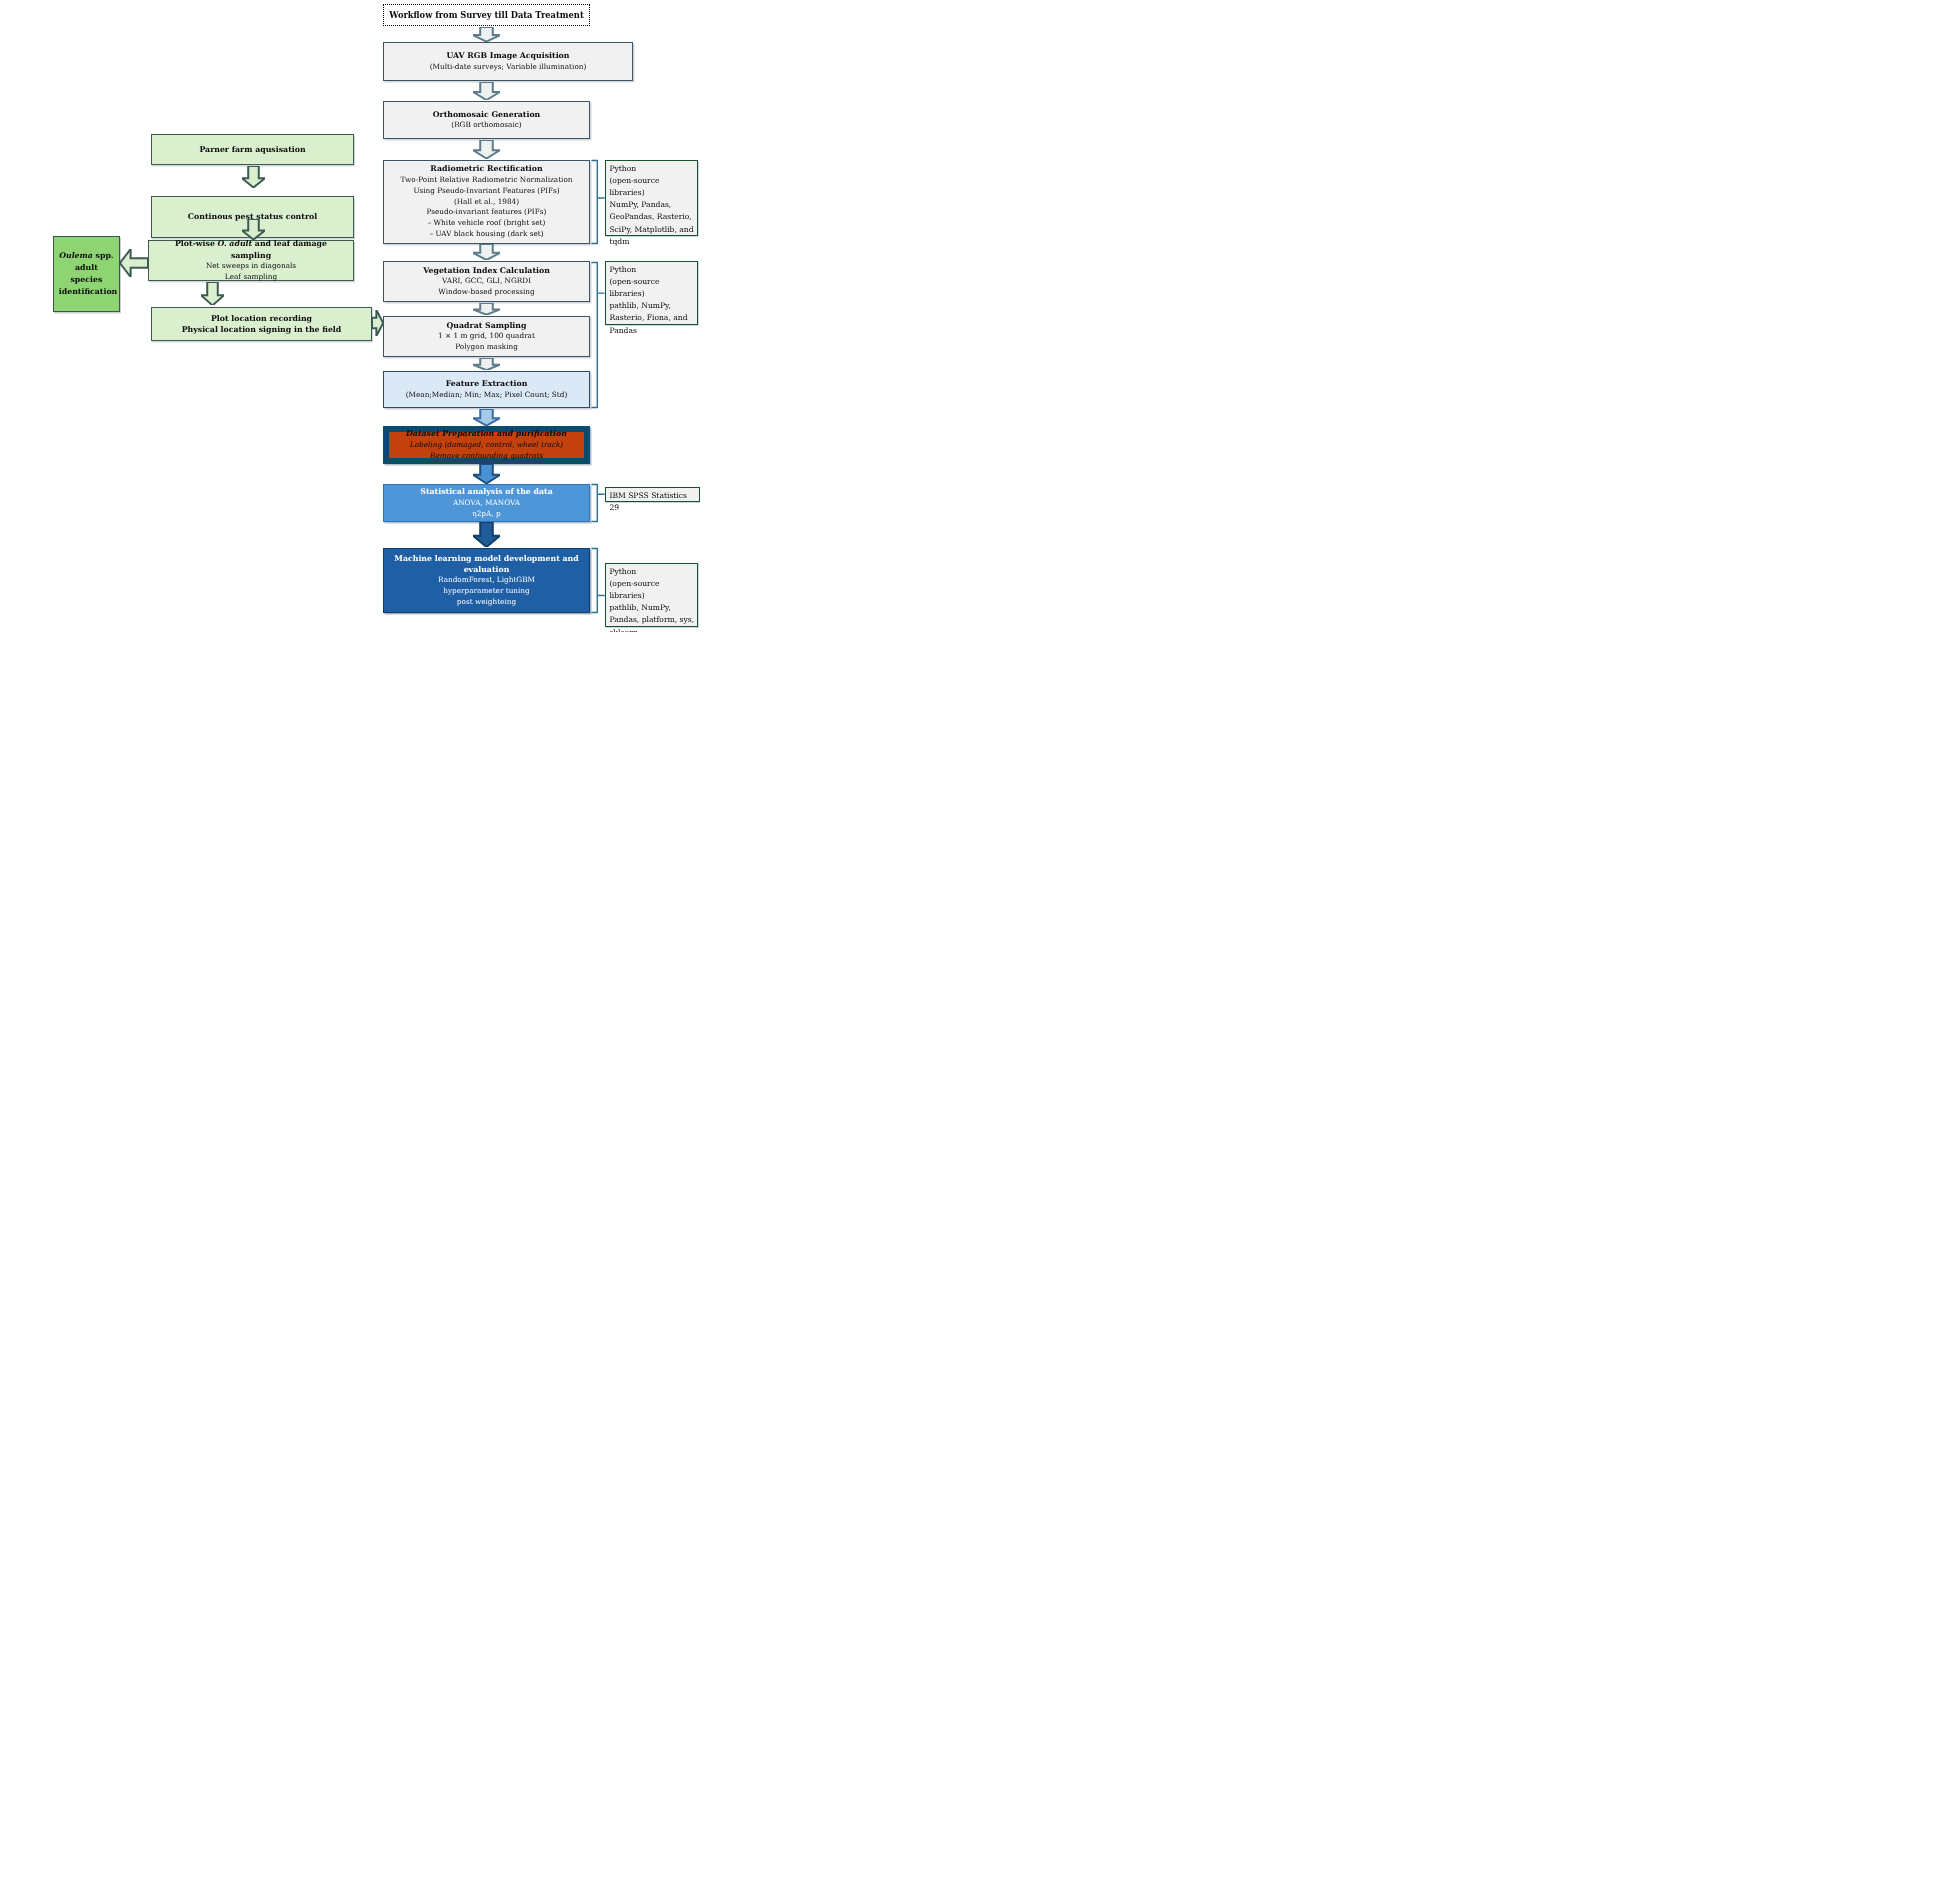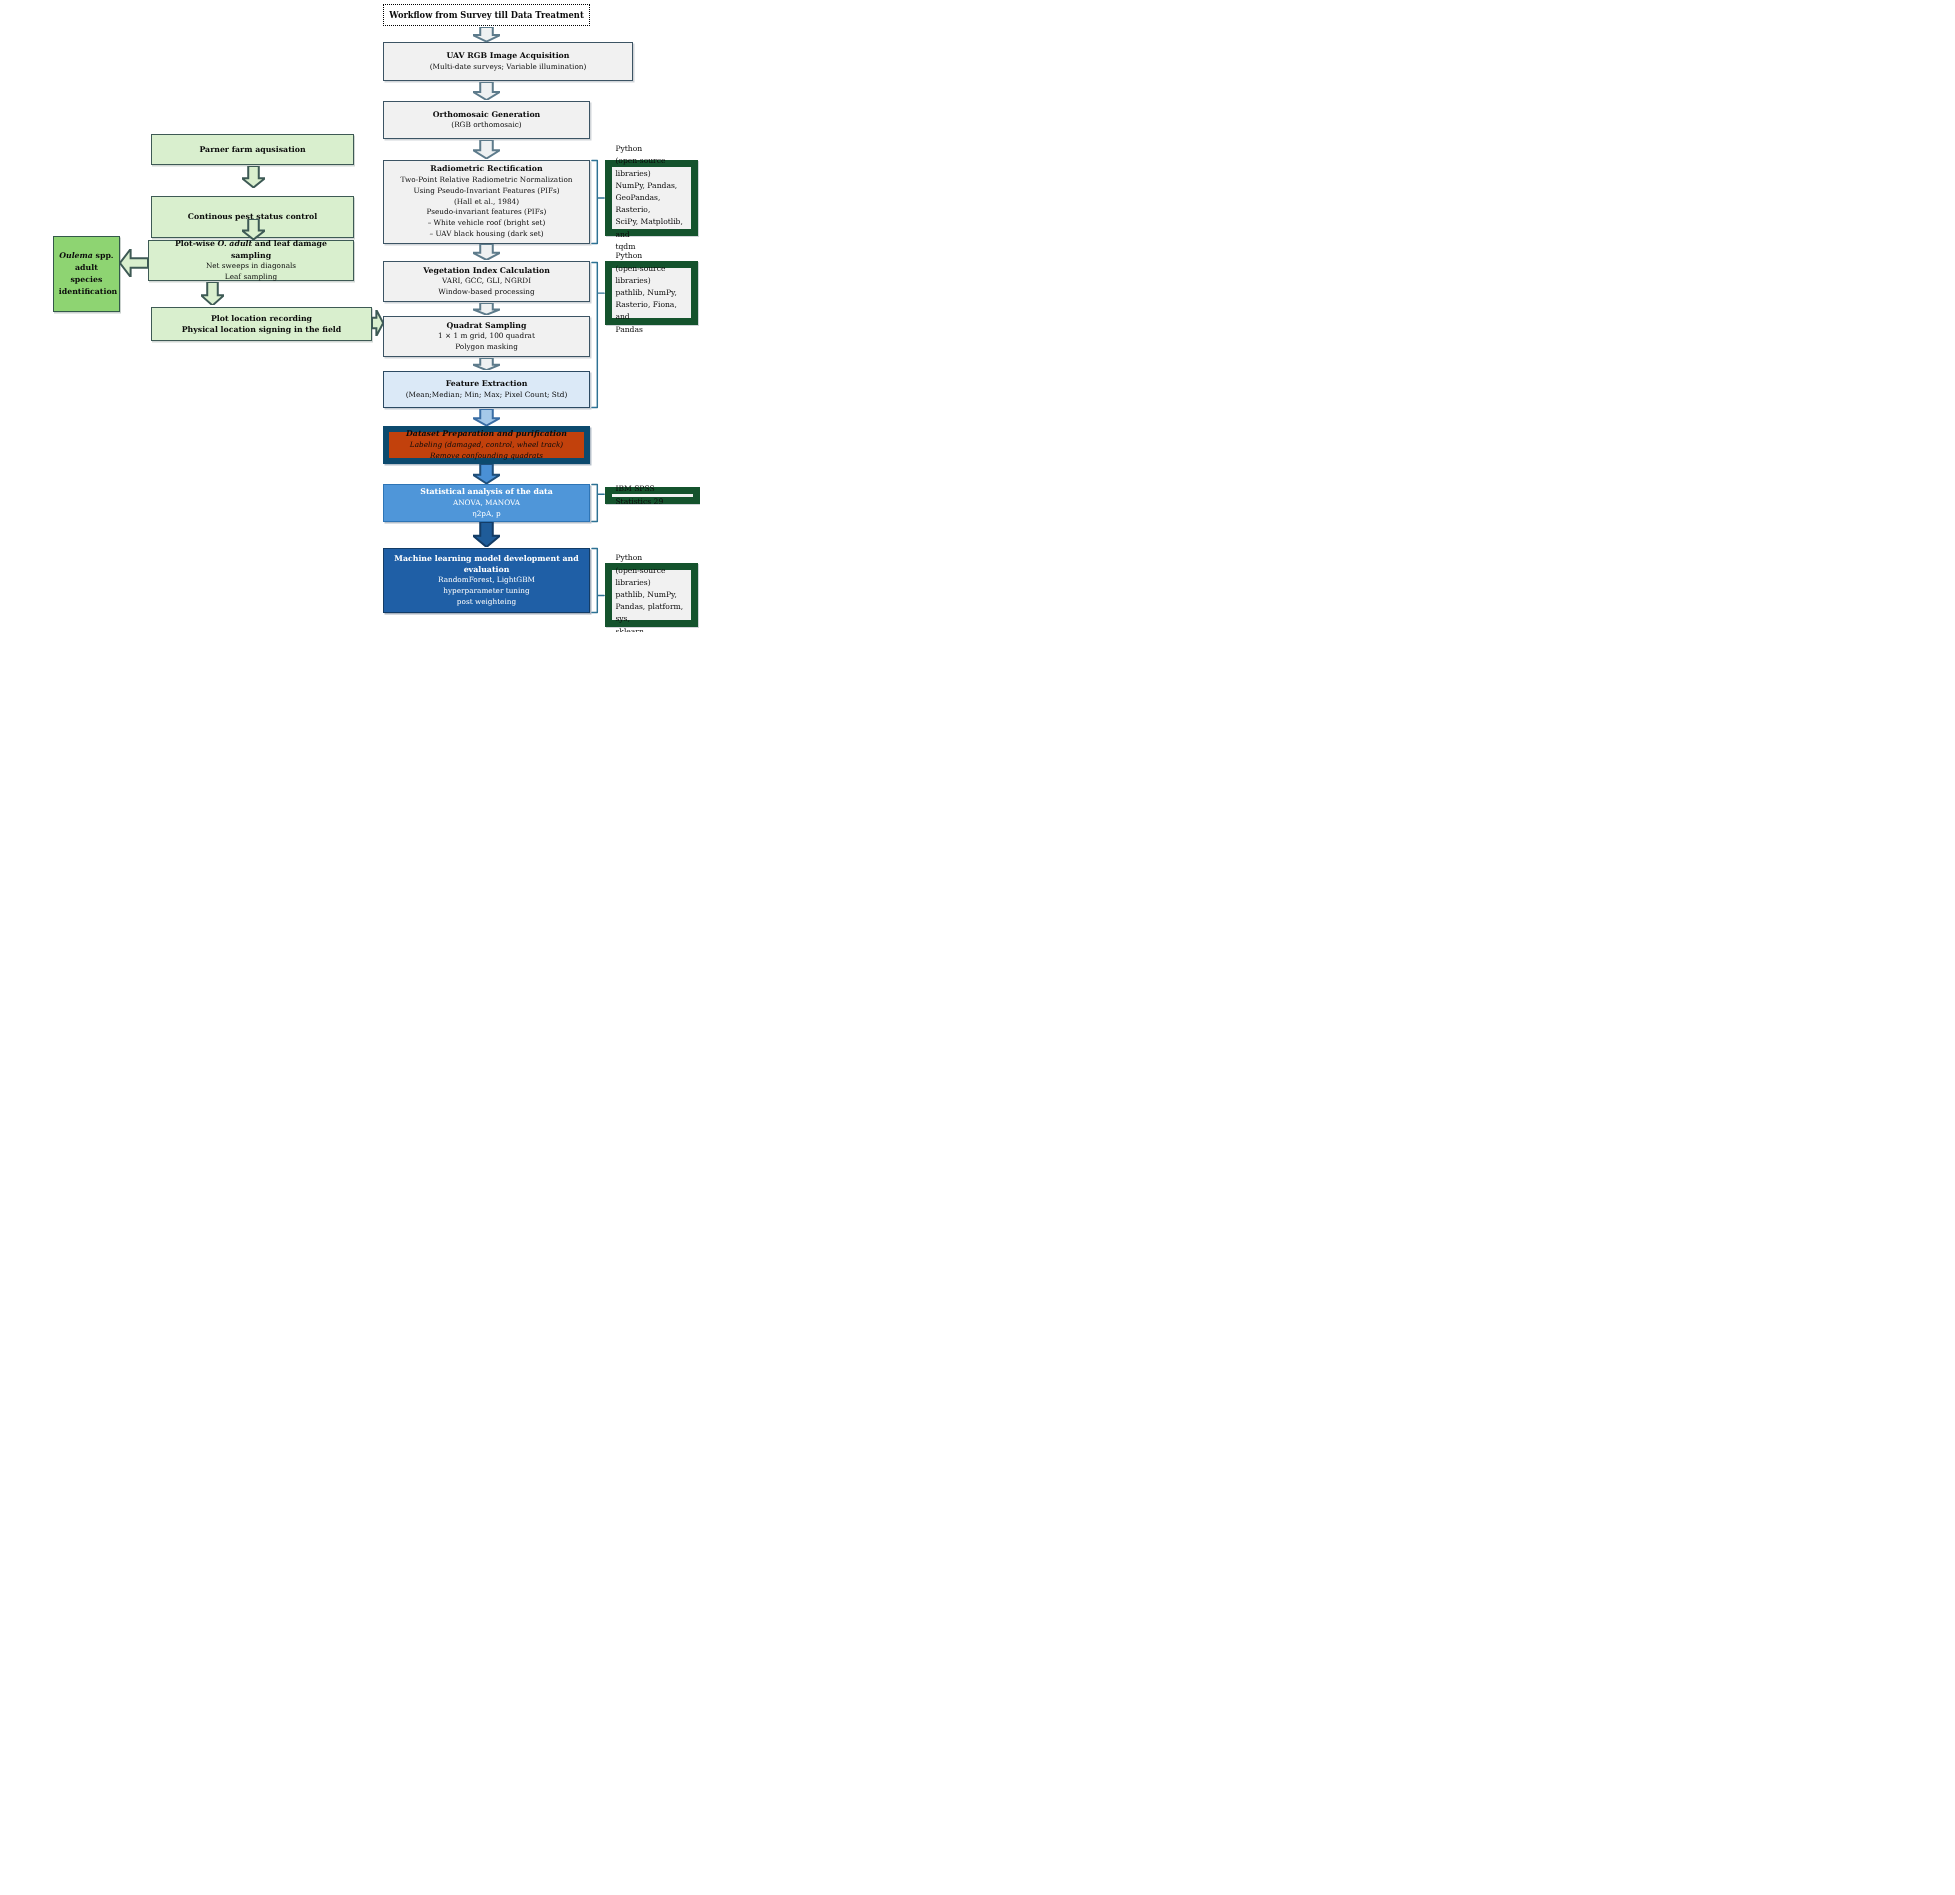--- a/index.html
+++ b/index.html
@@ -22,24 +22,24 @@
   .gray{background:#f1f1f1;border:1px solid #3c5464;box-shadow:1.5px 1.5px 0 rgba(45,65,80,.22);}
   .titlebox{background:#ffffff;border:1.2px dotted #000;box-shadow:none;}
   .green{background:#d9efce;border:1px solid #3e5a55;box-shadow:1px 1.5px 0 rgba(45,75,60,.22);}
   .greendark{background:#8ed472;border:1px solid #33584a;box-shadow:1px 1.5px 0 rgba(45,75,60,.25);}
   .lblue{background:#dbe9f7;border:1px solid #2c4a63;box-shadow:1.5px 1.5px 0 rgba(30,60,90,.25);}
   .mblue{background:#c2410c;border:6px solid #0c4a6e;box-shadow:1.5px 1.5px 0 rgba(15,45,80,.3);font-style:italic;}
   .blue{background:#4f96d9;border:1px solid #2e75b6;box-shadow:1.5px 1.5px 0 rgba(15,45,80,.3);color:#ffffff;}
   .dblue{background:#1f5fa6;border:1px solid #133c66;box-shadow:1.5px 1.5px 0 rgba(10,35,70,.35);color:#ffffff;}
   .note{
     position:absolute;box-sizing:border-box;
-    background:#f1f1f1;border:7px solid #14532d;box-shadow:1px 1px 0 rgba(45,65,80,.22);
+    background:#f1f1f1;border:1px solid #14532d;box-shadow:1px 1px 0 rgba(45,65,80,.22);
     text-align:left;padding:1.5px 2px 1.5px 3.4px;
     font-size:7.6px;line-height:12.2px;
-    display:flex;flex-direction:column;justify-content:center;
+    display:flex;flex-direction:column;justify-content:space-between;
   }
   .bt{font-weight:bold;font-size:7.8px;line-height:1.45;}
   .bl{font-size:7.3px;line-height:1.5;}
   .tight .bt{line-height:1.4;}
   .tight .bl{line-height:1.47;font-size:7.3px;}
   .big{font-size:8.3px;font-weight:bold;line-height:1.4;}
   .sp .bt{font-size:7.8px;line-height:1.55;}
   .ar,.br{position:absolute;display:block;}
   .p-gray{fill:#eef1f2;stroke:#5d7b8b;stroke-width:2;vector-effect:non-scaling-stroke;}
   .p-green{fill:#d9efce;stroke:#3e5a55;stroke-width:2;vector-effect:non-scaling-stroke;}

